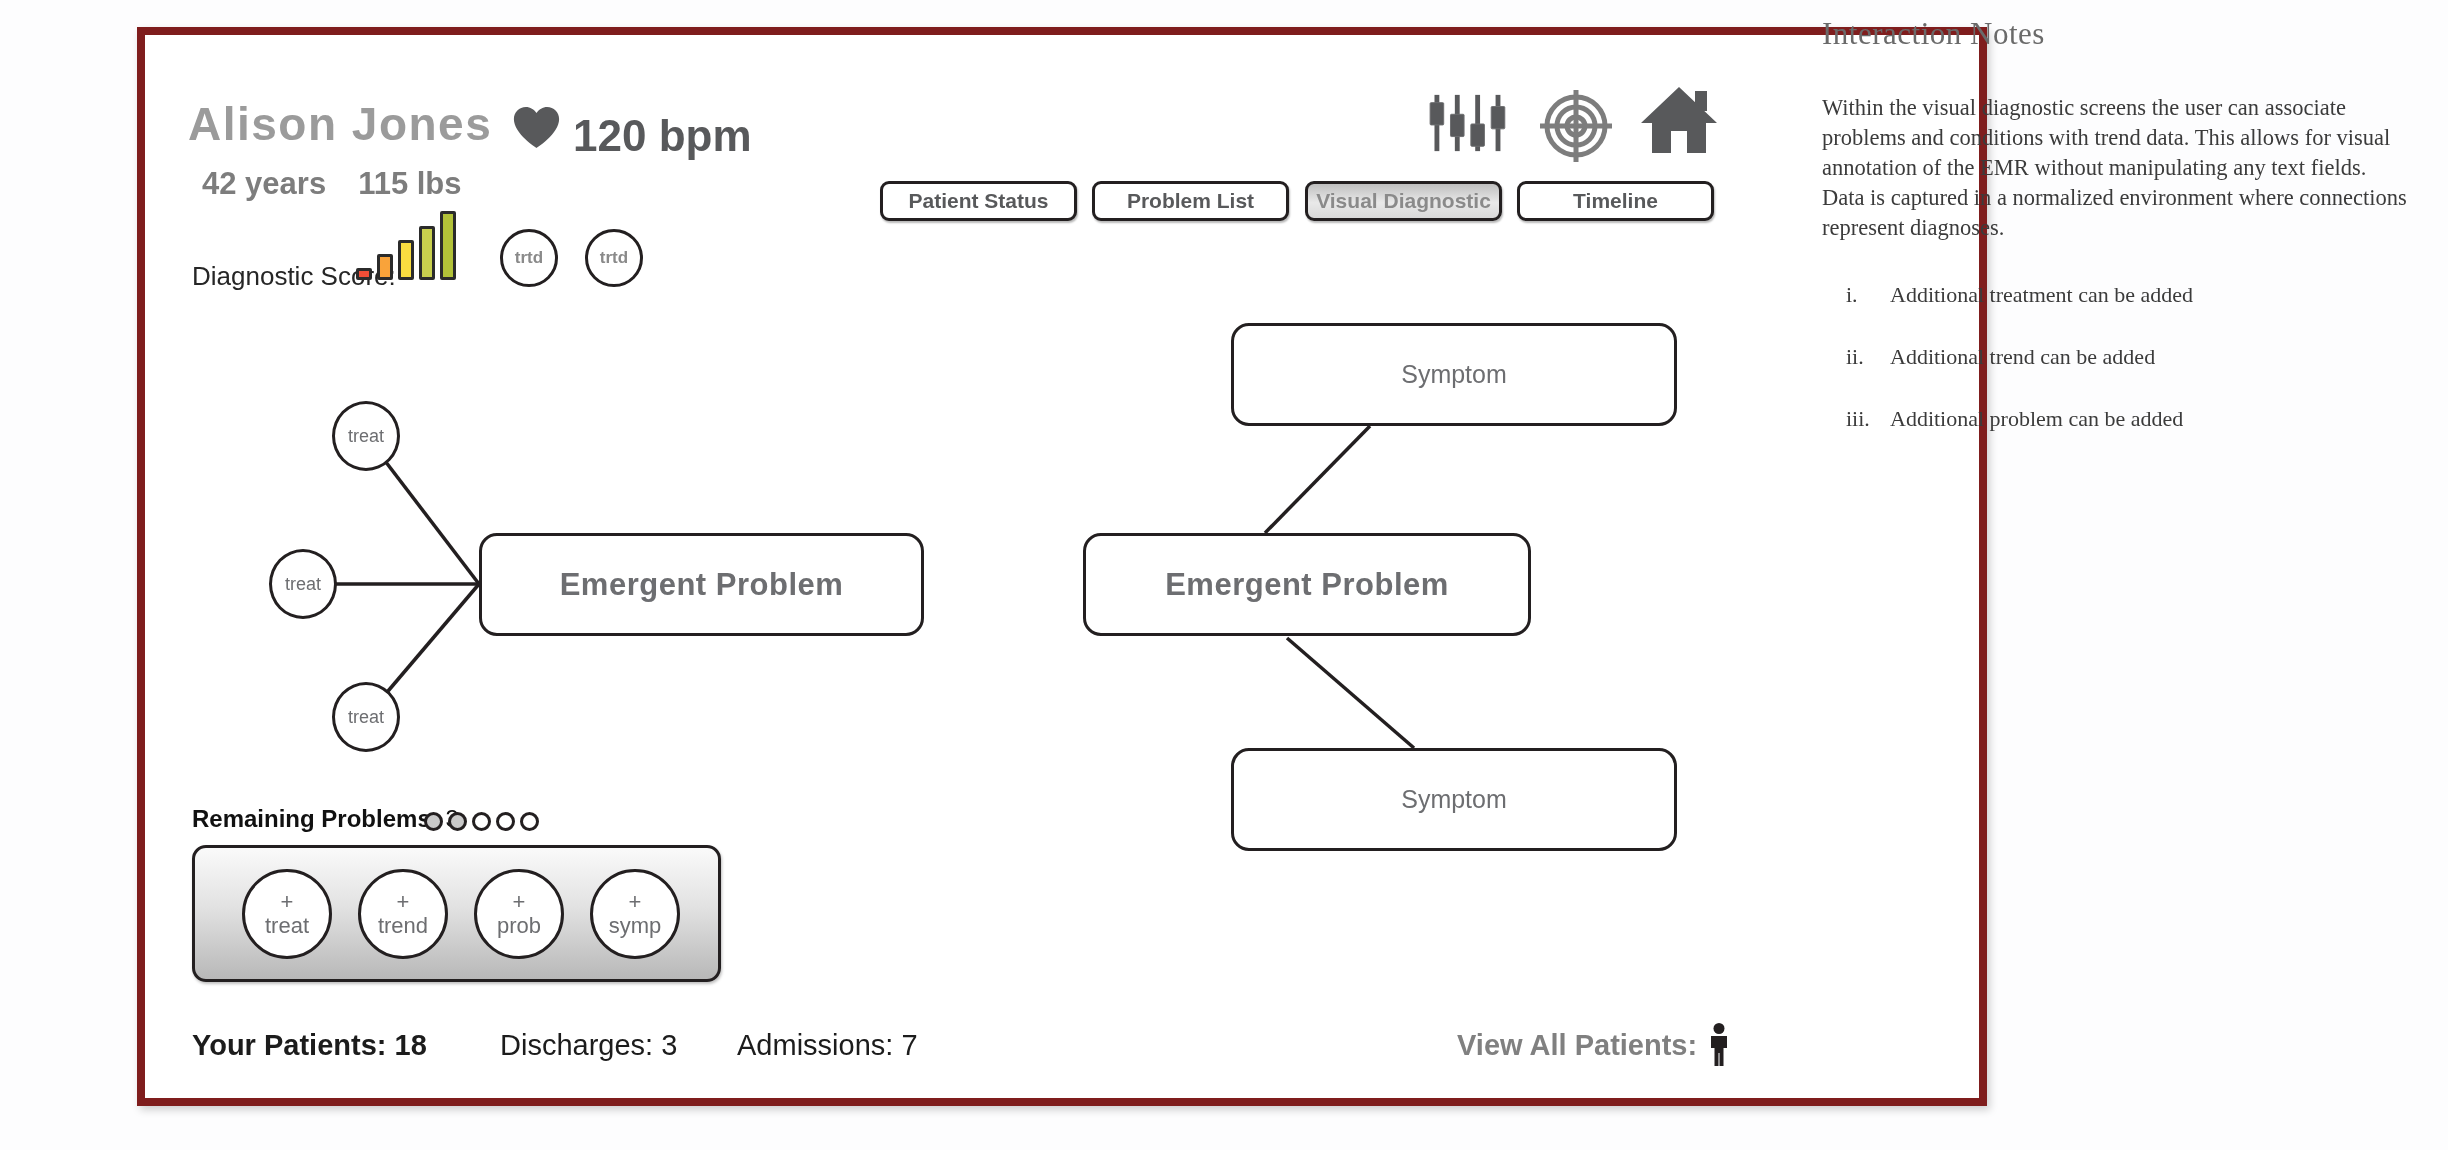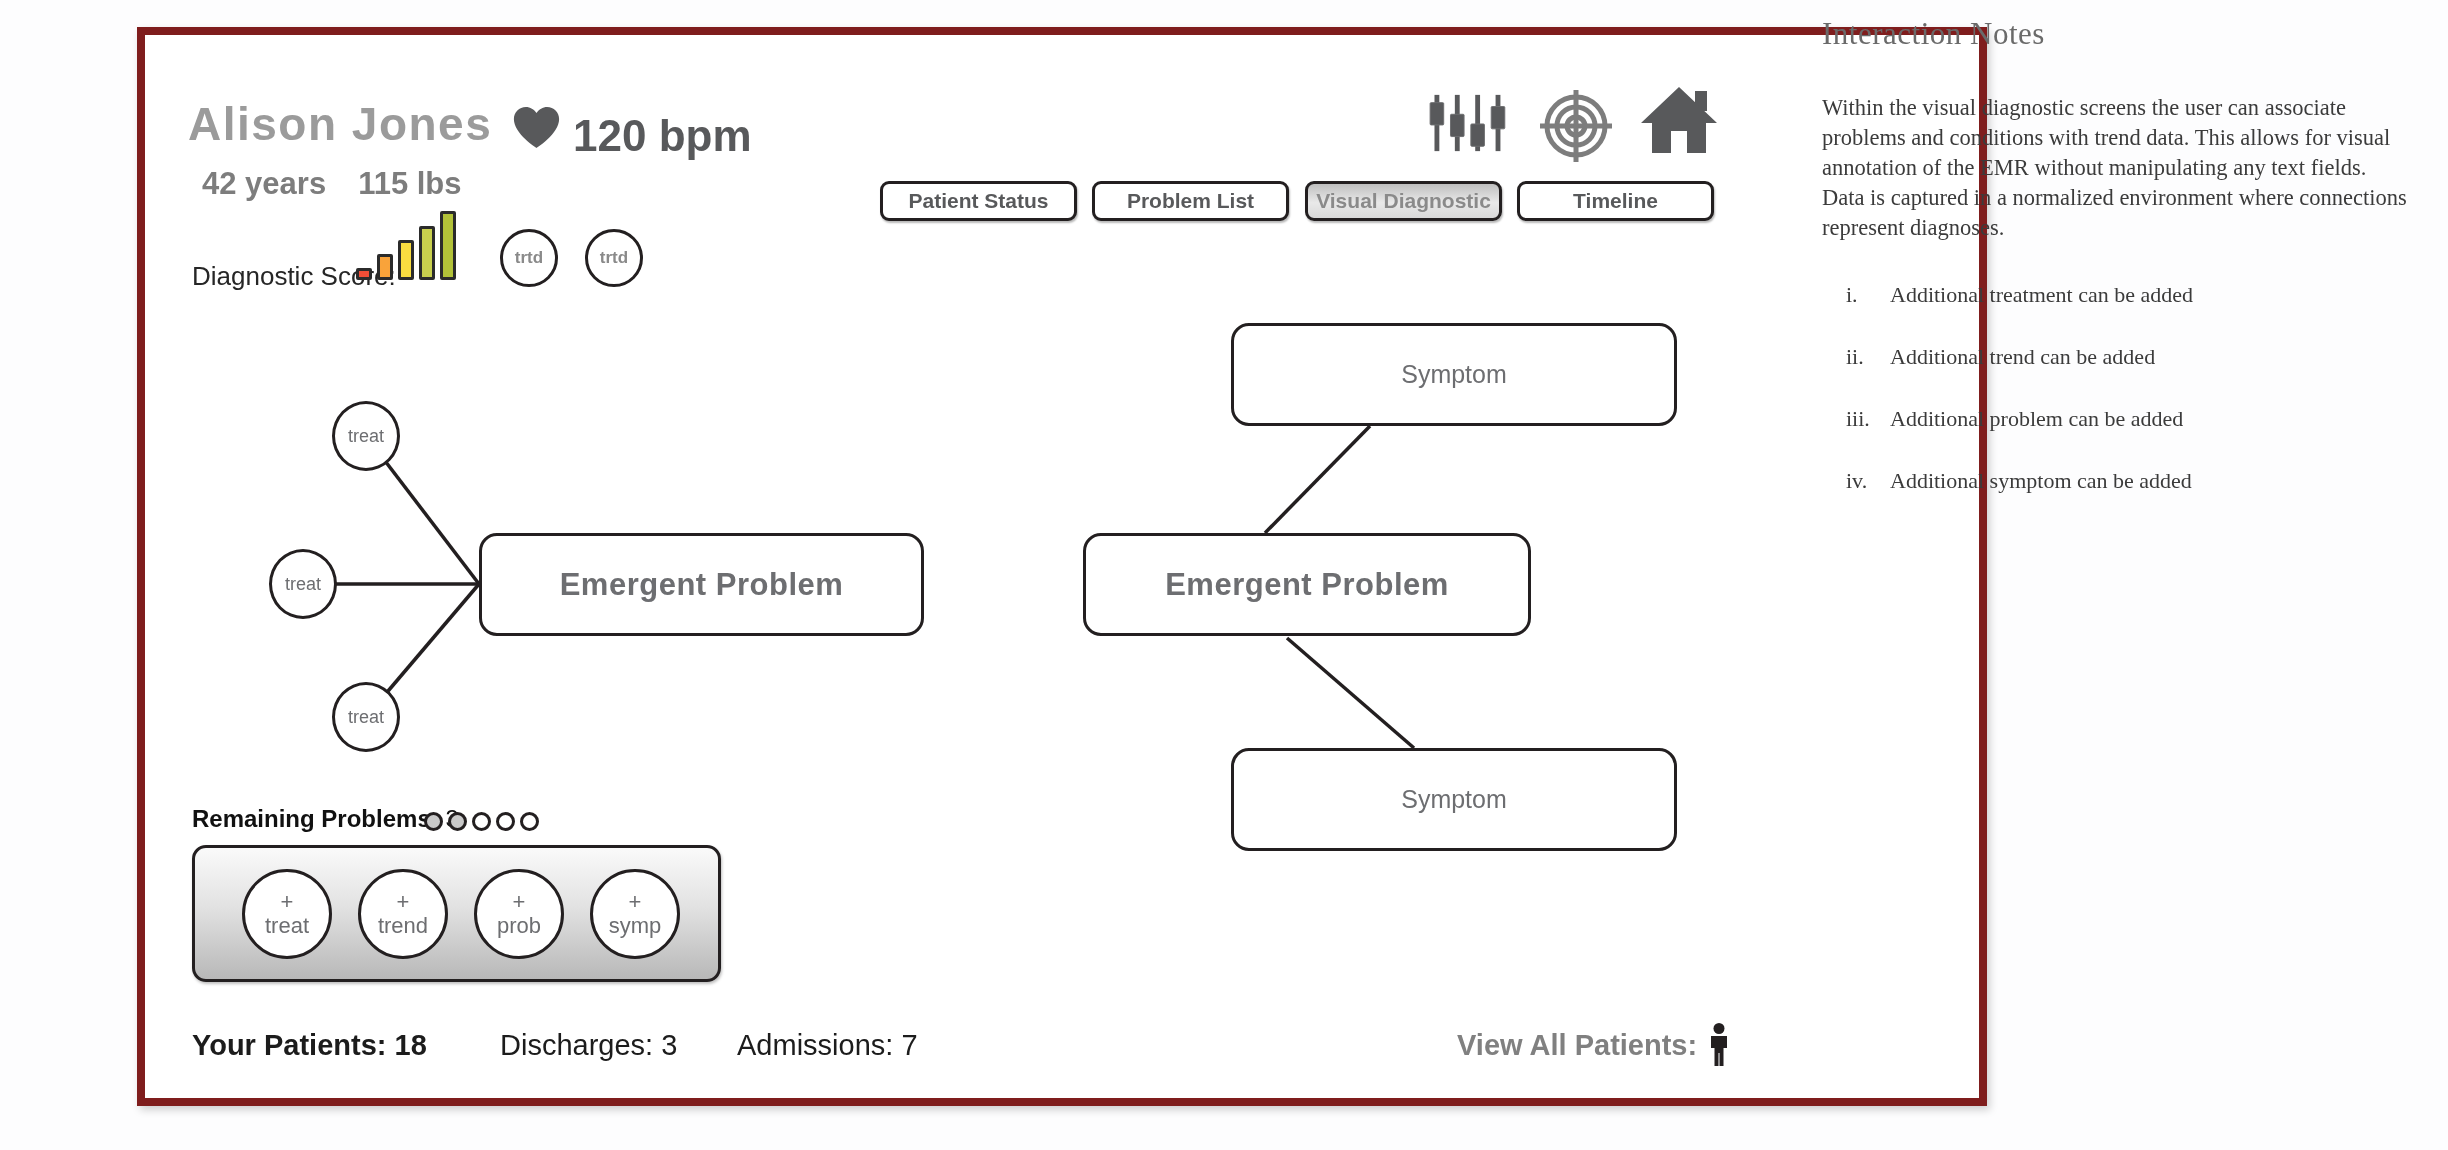--- a/index.html
+++ b/index.html
@@ -210,20 +210,16 @@
           <span>Additional treatment can be added</span>
         </li>
       <li>
           <span class="numeral">ii.</span>
           <span>Additional trend can be added</span>
         </li>
       <li>
           <span class="numeral">iii.</span>
           <span>Additional problem can be added</span>
         </li>
-      <li>
-          <span class="numeral">iv.</span>
-          <span>Additional symptom can be added</span>
-        </li>
     </ol>
   </div>
 
 </div>
 
 </body></html>

